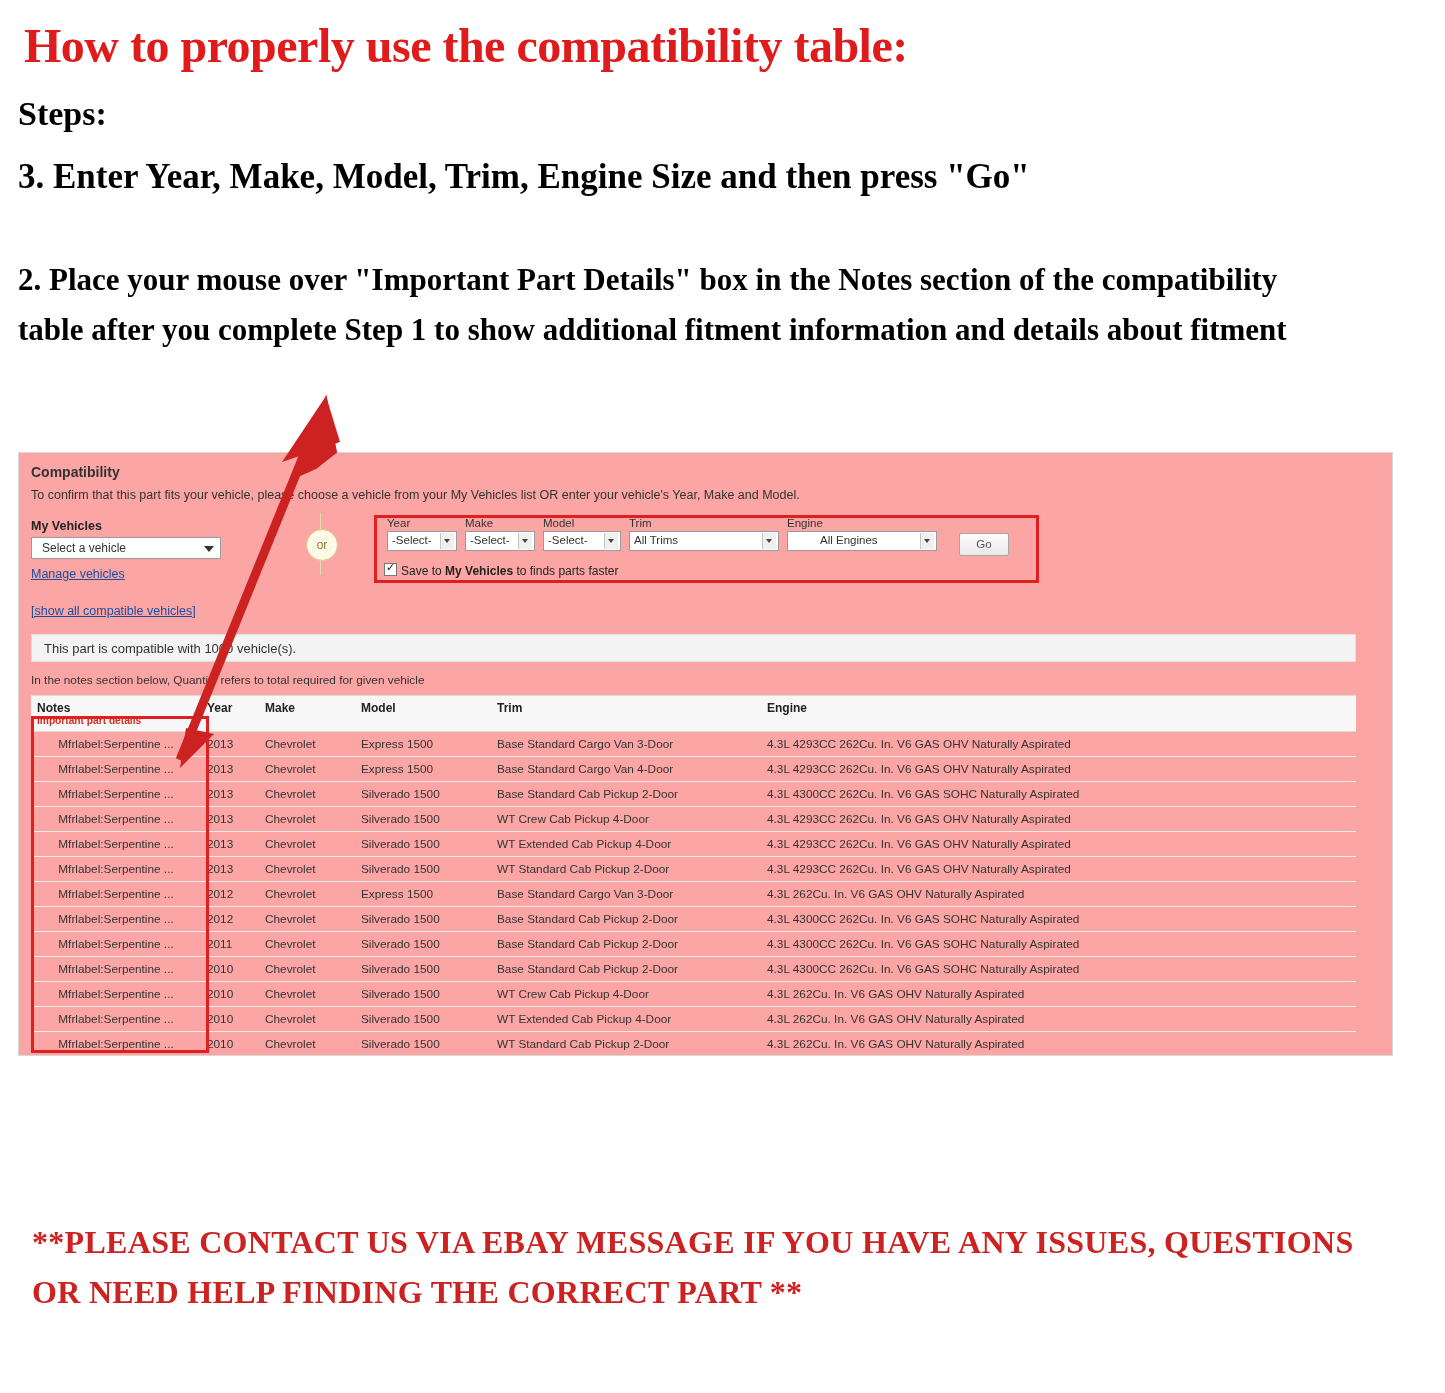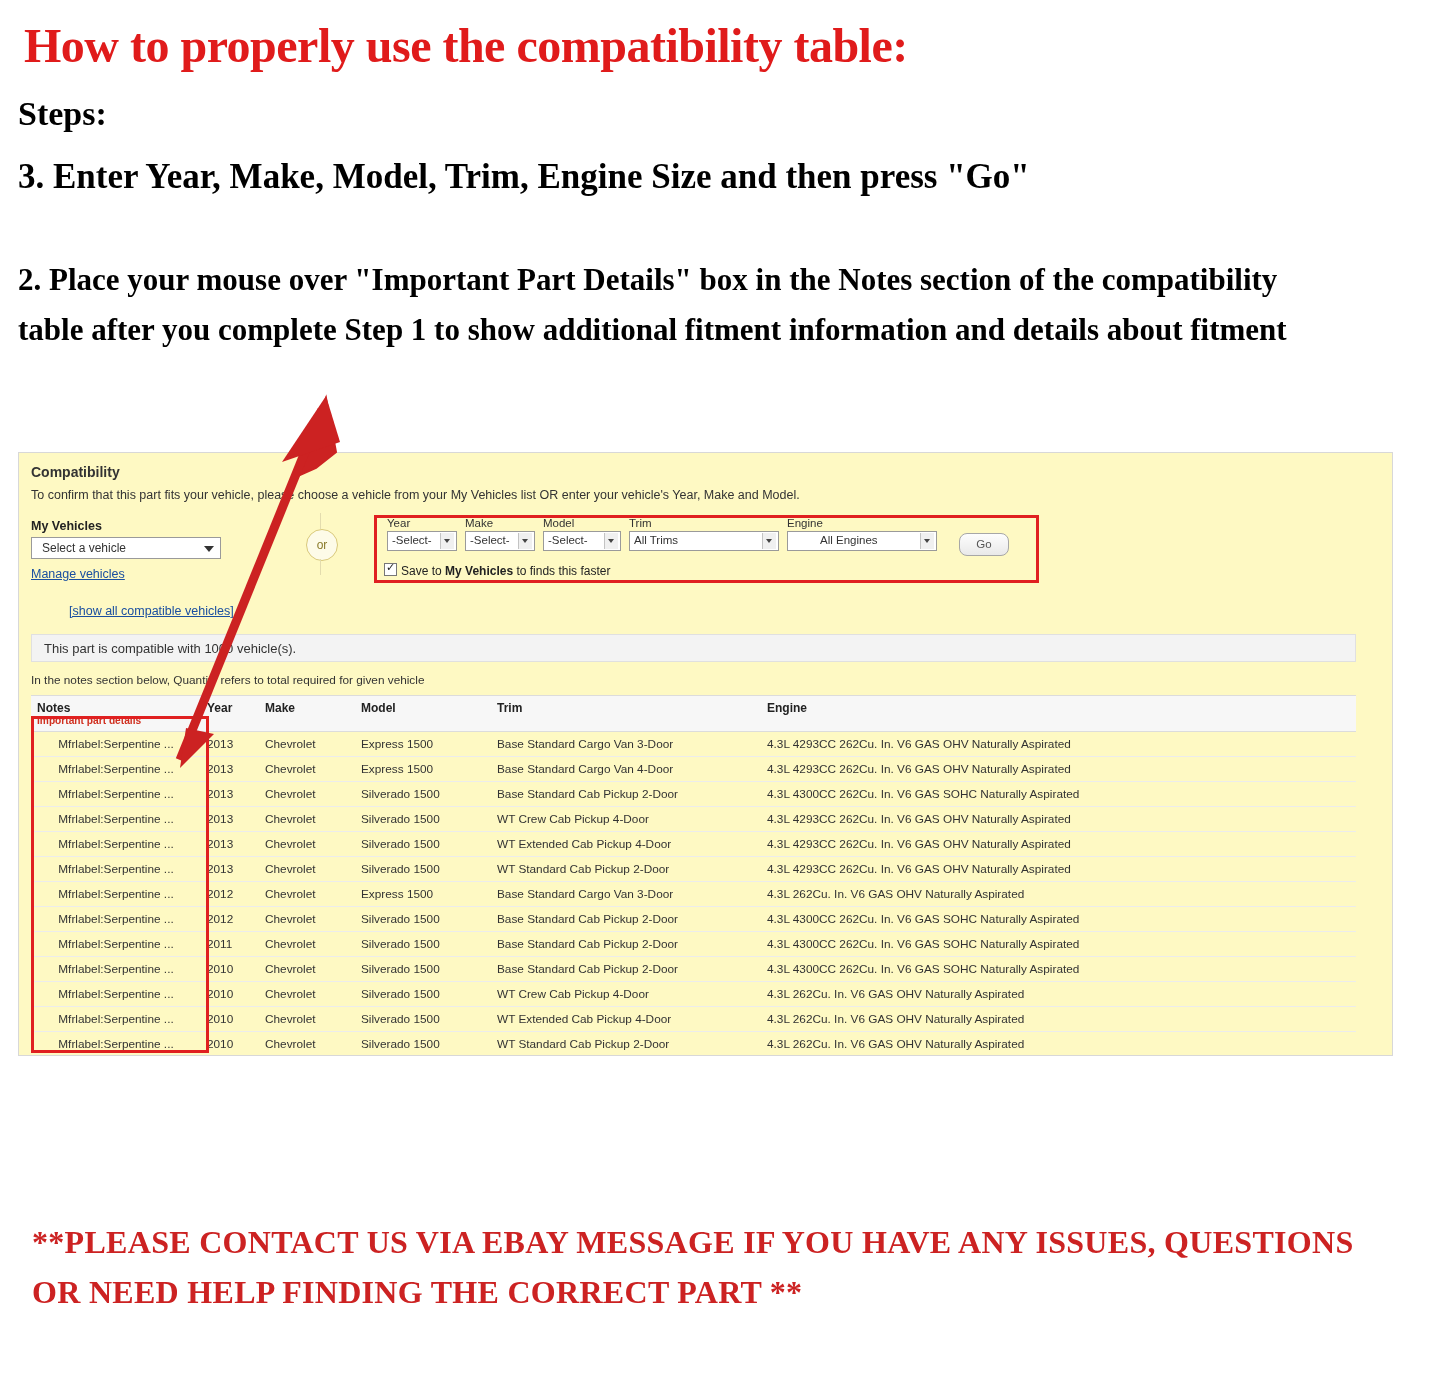--- a/index.html
+++ b/index.html
@@ -85,21 +85,21 @@
     letter-spacing: 0.3px;
   }
 
   
   .panel {
     position: absolute;
     left: 18px;
     top: 452px;
     width: 1375px;
     height: 604px;
-    background: #fef9c3;
+    background: #fca5a5;
     border: 1px solid #d8d8d8;
     box-sizing: border-box;
     overflow: hidden;
     font-size: 12px;
     color: #333;
   }
   .panel-title {
     position: absolute;
     left: 12px;
     top: 11px;
@@ -150,21 +150,20 @@
     top: 114px;
     font-size: 12.5px;
     color: #1a4fa0;
   }
   .show-all {
     position: absolute;
     left: 12px;
     top: 151px;
     font-size: 12.5px;
     color: #1a4fa0;
-    margin-left: 38px;
   }
   .or-badge {
     position: absolute;
     left: 287px;
     top: 76px;
     width: 30px;
     height: 30px;
     border-radius: 50%;
     border: 1px solid #d9c97a;
     background: #fdfbe8;
@@ -241,21 +240,21 @@
     border-top: 4px solid #444;
   }
   .go-btn {
     position: absolute;
     left: 940px;
     top: 80px;
     width: 48px;
     height: 21px;
     background: linear-gradient(#fdfdfd, #e9e9e9);
     border: 1px solid #a7a7a7;
-    border-radius: 8px;
+    border-radius: 2px;
     font-size: 11.5px;
     color: #555;
     text-align: center;
     line-height: 20px;
   }
   .save-row {
     position: absolute;
     left: 365px;
     top: 109px;
     font-size: 12px;
@@ -427,21 +426,21 @@
       <span class="field-label">Engine</span>
       <div class="sel" style="width:150px;padding-left:32px;">
         <span>All Engines</span>
         <span class="caret"></span>
       </div>
     </div>
 
     <div class="go-btn">Go</div>
 
     <div class="save-row">
-      <span class="save-check"></span><span>Save to </span><b>My Vehicles</b><span> to finds this faster</span>
+      <span class="save-check"></span><span>Save to </span><b>My Vehicles</b><span> to finds parts faster</span>
     </div>
 
     <div class="compat-bar">This part is compatible with 1000 vehicle(s).</div>
     <div class="notes-hint">In the notes section below, Quantity refers to total required for given vehicle</div>
 
     <table class="compat">
       <thead>
         <tr>
           <th class="c-notes">
             <span>Notes</span>

